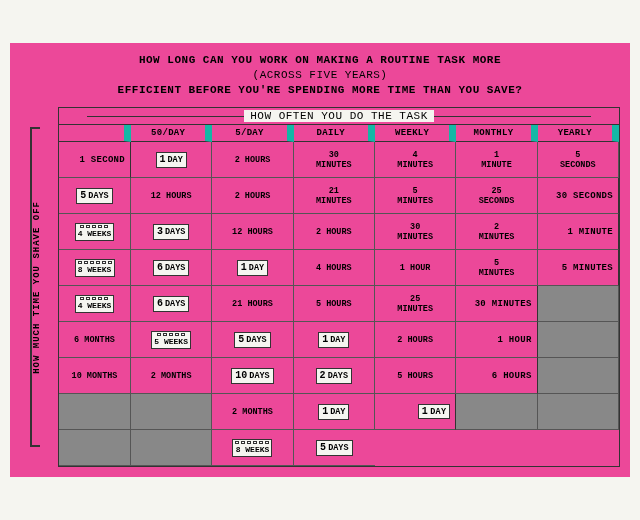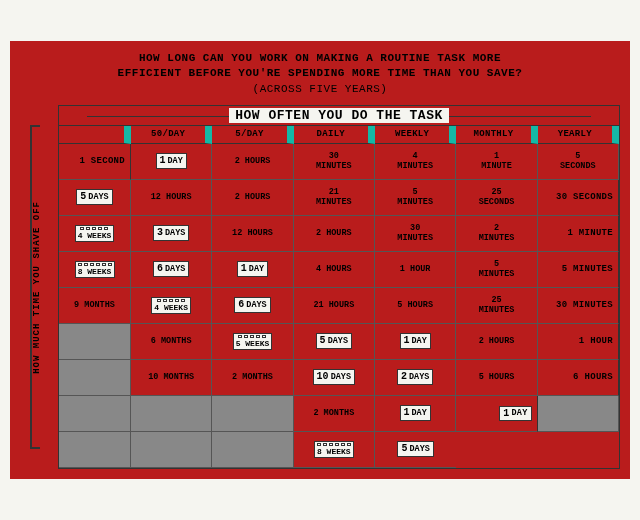--- a/index.html
+++ b/index.html
@@ -8,21 +8,21 @@
       font-family: 'Courier New', Courier, monospace;
       display: flex;
       justify-content: center;
       align-items: center;
       width: 640px;
       height: 520px;
       overflow: hidden;
     }
     .main-container {
       width: 620px;
-      background: #b91c1c;
+      background: #ec4899;
       padding: 10px;
     }
     .title {
       text-align: center;
       font-size: 11px;
       font-weight: bold;
       text-transform: uppercase;
       line-height: 1.4;
       margin-bottom: 8px;
       letter-spacing: 0.5px;
@@ -59,22 +59,22 @@
       writing-mode: vertical-rl;
       transform: rotate(180deg);
       letter-spacing: 1px;
     }
     .table-wrapper {
       flex: 1;
       border: 1.5px solid #333;
     }
     .frequency-label {
       text-align: center;
-      font-size: 13px;
-      font-weight: bold;
+      font-size: 11px;
+      font-weight: normal;
       text-transform: uppercase;
       border-bottom: 1.5px solid #333;
       padding: 2px 0;
       position: relative;
       letter-spacing: 0.5px;
     }
     .frequency-label-line {
       position: absolute;
       top: 50%;
       left: 5%;
@@ -177,22 +177,22 @@
       font-weight: bold;
       text-transform: uppercase;
     }
   </style>
 </head>
 <body>
 
 <div class="main-container">
   <div class="title">
     <div>How long can you work on making a routine task more</div>
+    <div style="font-weight:normal;">(Across Five Years)</div>
     <div>efficient before you're spending more time than you save?</div>
-    <div style="font-weight:normal;">(Across Five Years)</div>
   </div>
   <div class="chart-area">
     <div class="left-label">
       <div class="left-label-bracket"></div>
       <div class="left-label-text">How Much Time You Shave Off</div>
     </div>
     <div class="table-wrapper">
       <div class="frequency-label">
         <div class="frequency-label-line"></div>
         <span>How Often You Do The Task</span>
@@ -265,21 +265,20 @@
             <span class="cell-box"><span class="cell-box-num">6</span> Days</span>
           </div>
         <div class="data-cell">
             <span class="cell-box"><span class="cell-box-num">1</span> Day</span>
           </div>
         <div class="data-cell">4 Hours</div>
         <div class="data-cell">1 Hour</div>
         <div class="data-cell">5<br>Minutes</div>
 
         <div class="row-label-cell">5 Minutes</div>
-        <div class="data-cell">9 Months</div>
         <div class="data-cell">
           <span class="film-strip">
             <span class="film-holes">
                 <span class="film-hole"></span>
                 <span class="film-hole"></span>
                 <span class="film-hole"></span>
                 <span class="film-hole"></span>
                 <span class="film-hole"></span>
               </span>
             <span class="film-text">4 Weeks</span>

